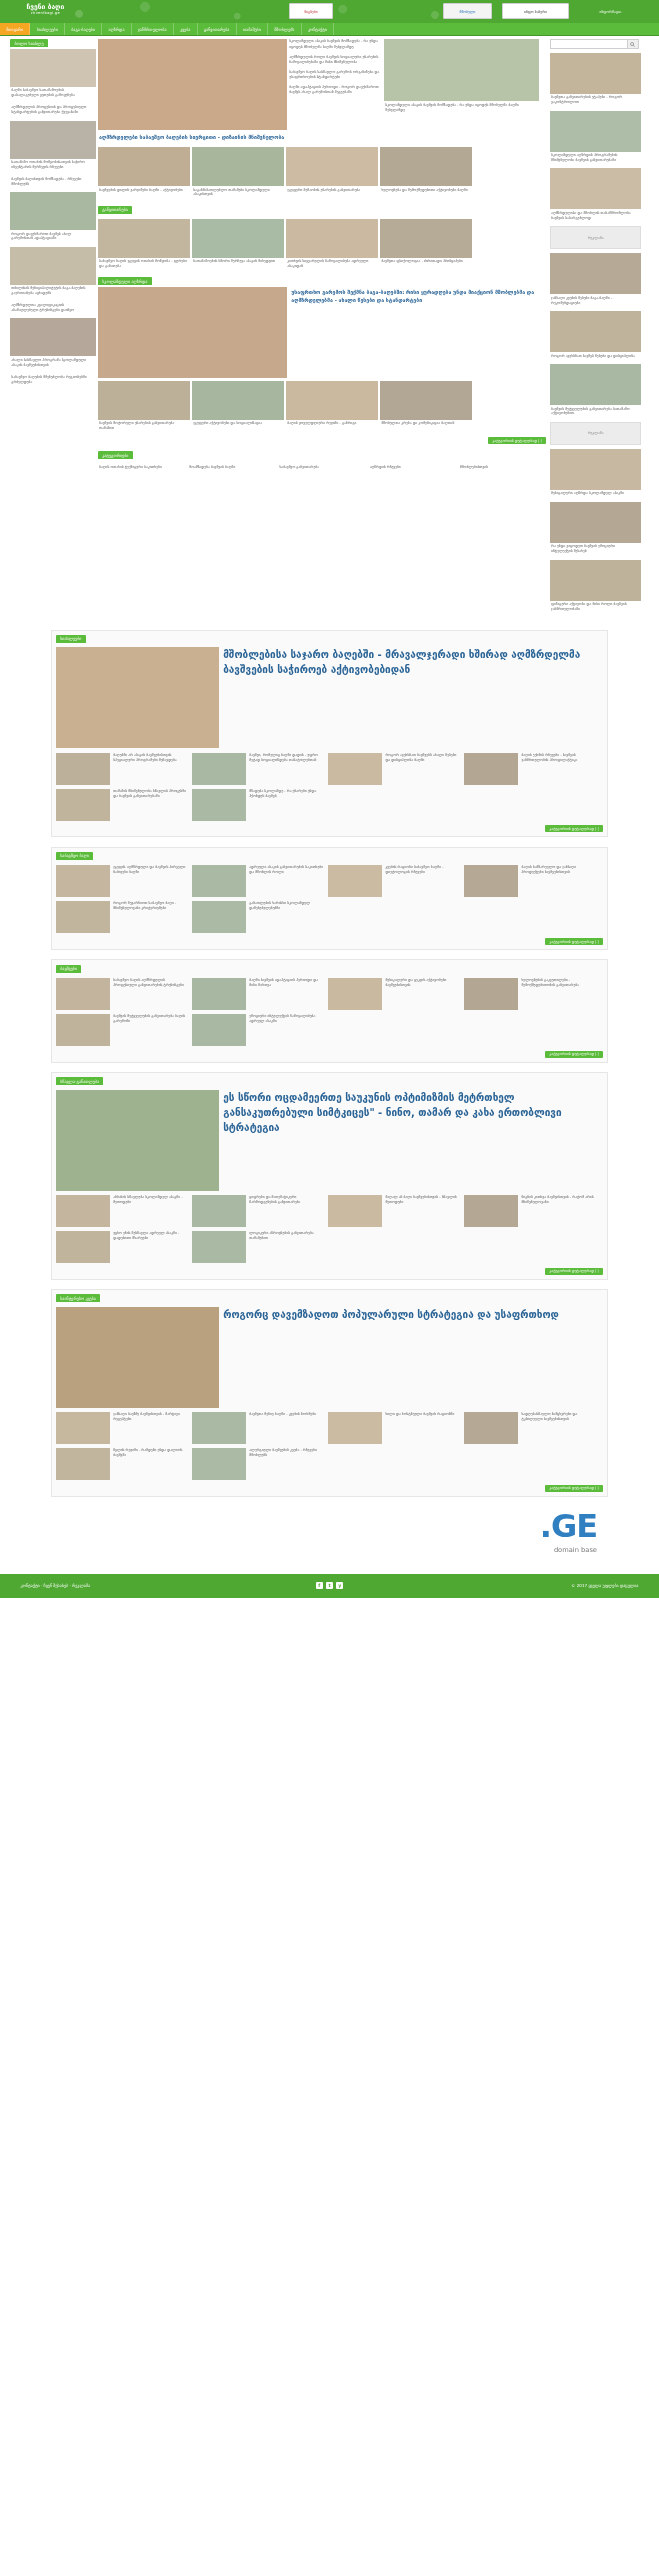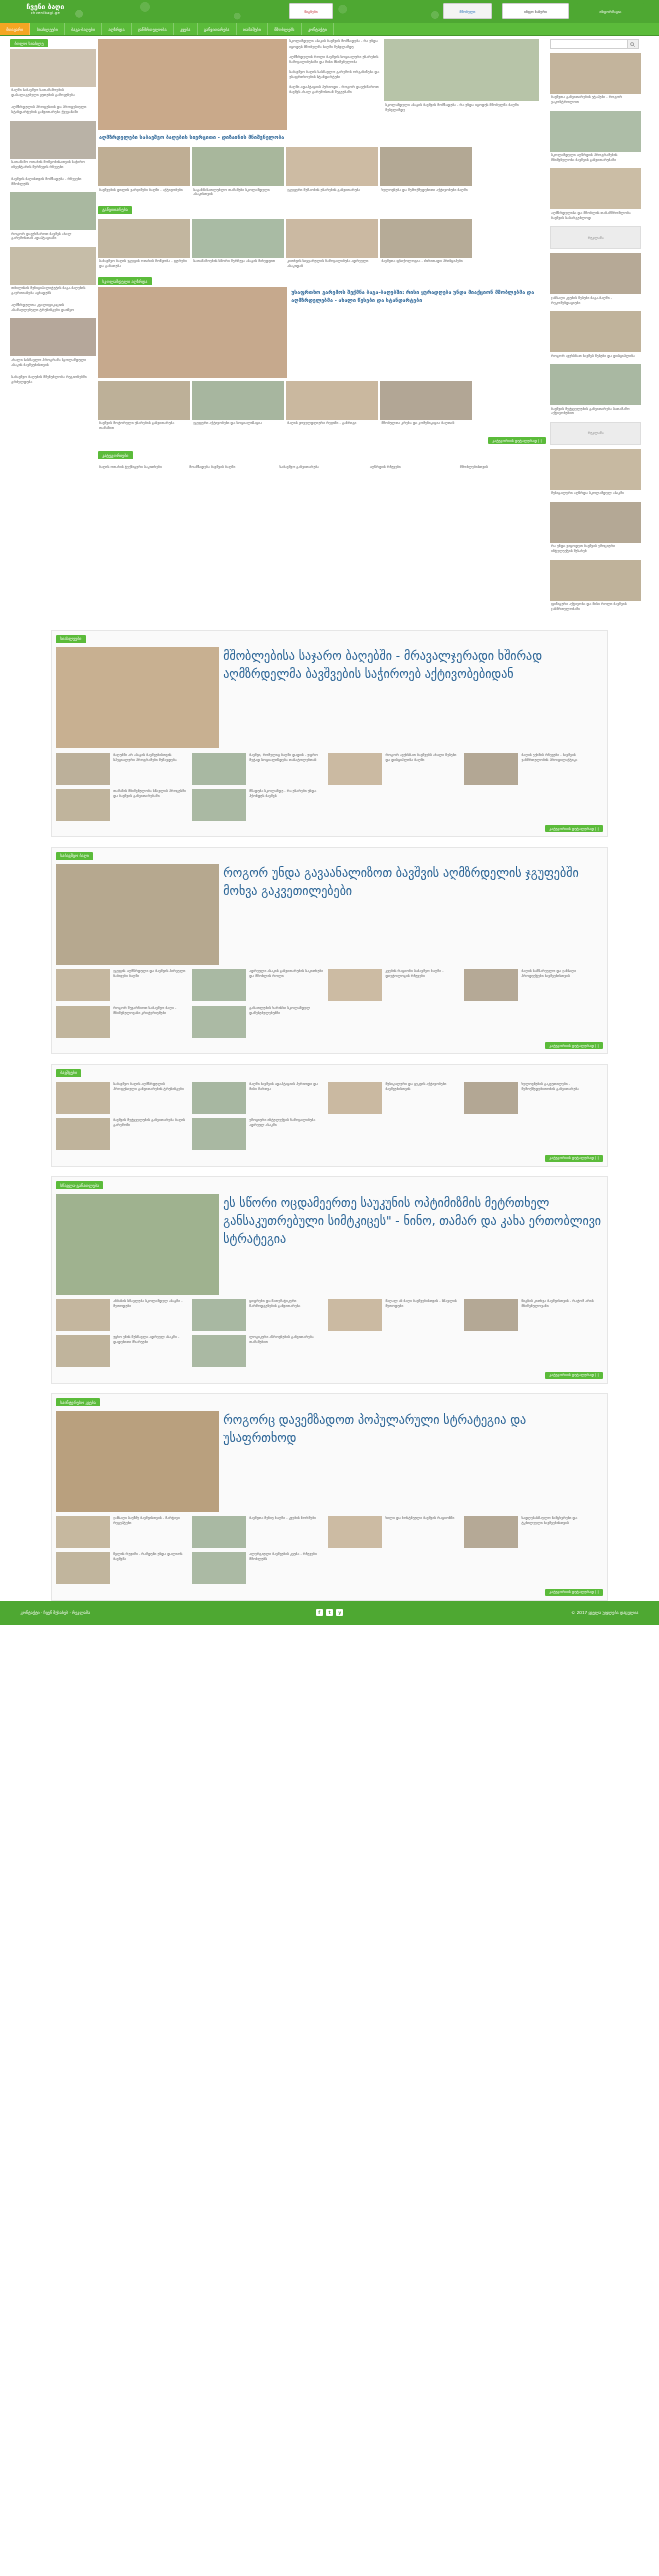--- a/index.html
+++ b/index.html
@@ -105,21 +105,21 @@
 
   
   .feature {
     width:557px; margin:9.3px auto 0 auto; background:#fafafa; border:0.5px solid #e6e6e6;
     padding:4.1px;
   }
   .feature .head { margin-bottom:3.1px; }
   .feature .top { display:flex; gap:4.1px; }
   .feature .top .img { width:163px; height:101px; background:#c8c8c8; }
   .feature .top .txt { flex:1; }
-  .feature .top .txt h3 { margin:0 0 3.1px 0; font-size:12px; color:#2a6496; line-height:1.5; font-weight:normal; }
+  .feature .top .txt h3 { margin:0 0 3.1px 0; font-size:10px; color:#2a6496; line-height:1.5; font-weight:bold; }
   .feature .row { display:flex; gap:4.1px; margin-top:4.1px; }
   .feature .row .c { width:132px; display:flex; gap:3.1px; }
   .feature .row .c .im { width:54px; height:32px; background:#c8c8c8; flex:none; }
   .feature .row .c .tx { font-size:3.6px; color:#555; line-height:1.4; }
   .morebar { text-align:right; margin-top:4.1px; }
   .morebar .more {
     background:#5bbb3a; color:#fff; font-size:3.6px; padding:1.5px 4.1px; display:inline-block; border-radius:1px;
   }
 
   
@@ -406,26 +406,20 @@
       <div class="c">
         <div class="im" style="background:#aab9a3"></div>
         <div class="tx">მზადება სკოლამდე - რა უნარები უნდა ჰქონდეს ბავშვს</div>
       </div>
     </div>
     <div class="morebar"><span class="more">კატეგორიის დეტალურად | |</span></div>
   </div>
 
   <div class="feature">
     <div class="head"><span class="sec-title">საბავშვო ბაღი</span></div>
-    <div class="top">
-      <div class="img" style="background:#b6a88f"></div>
-      <div class="txt">
-          <h3>როგორ უნდა გავაანალიზოთ ბავშვის აღმზრდელის ჯგუფებში მოხვა გაკვეთილებები</h3>
-        </div>
-    </div>
     <div class="row">
       <div class="c">
         <div class="im" style="background:#c5b79f"></div>
         <div class="tx">ჯგუფის აღმზრდელი და ბავშვის პირველი ნაბიჯები ბაღში</div>
       </div>
       <div class="c">
         <div class="im" style="background:#a9b9a3"></div>
         <div class="tx">ადრეული ასაკის განვითარების საკითხები და მშობლის როლი</div>
       </div>
       <div class="c">
@@ -554,20 +548,24 @@
         <div class="tx">წყლის რეჟიმი - რამდენი უნდა დალიოს ბავშვმა</div>
       </div>
       <div class="c">
         <div class="im" style="background:#abbaa4"></div>
         <div class="tx">ალერგიული ბავშვების კვება - რჩევები მშობლებს</div>
       </div>
     </div>
     <div class="morebar"><span class="more">კატეგორიის დეტალურად | |</span></div>
   </div>
 
+  <div class="footer-logo">
+    <div class="ge">.GE</div>
+    <div class="sub">domain base</div>
+  </div>
 
   <div class="footer">
     <div class="links">კონტაქტი · ჩვენ შესახებ · რეკლამა</div>
     <div class="socials">
       <span>f</span>
       <span>t</span>
       <span>y</span>
     </div>
     <div class="copy">© 2017 ყველა უფლება დაცულია</div>
   </div>

